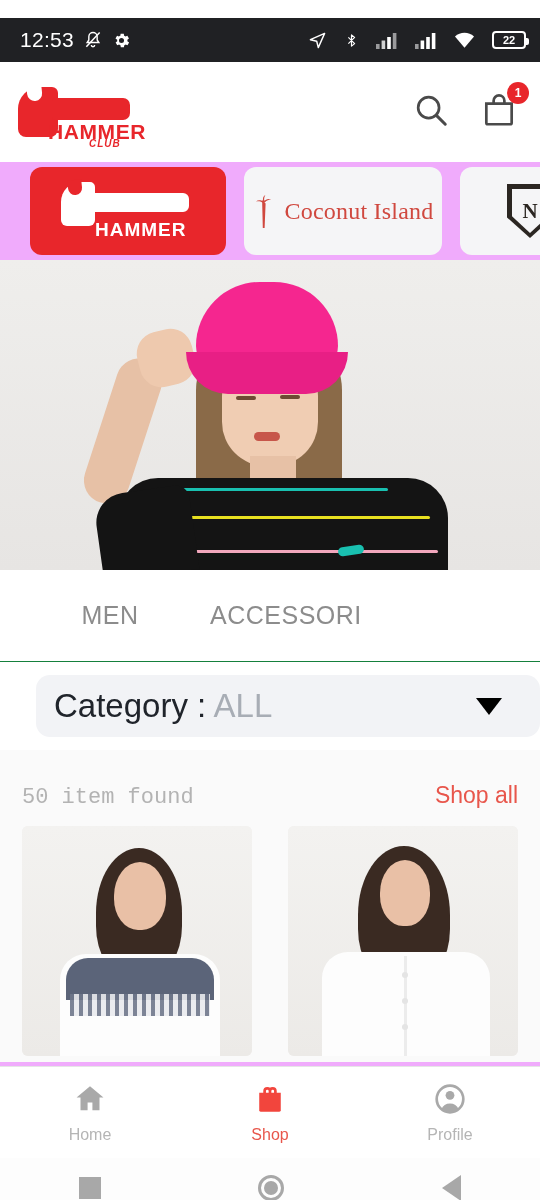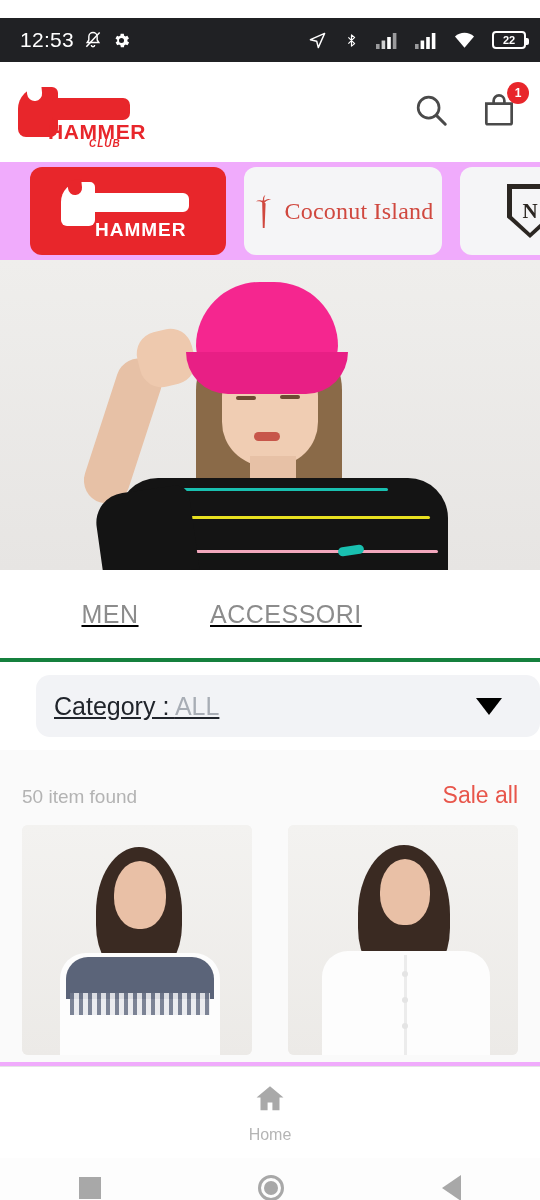--- a/index.html
+++ b/index.html
@@ -114,21 +114,21 @@
   .shield-in span{
     font-family:"Liberation Serif", serif; font-weight:bold; font-size:21px; color:#2b2622; line-height:1;
   }
 
   
   .hero{ height:310px; position:relative; overflow:hidden; background:#eceaea; }
 
   
   .tabs{
     height:92px; display:flex; align-items:center; background:#fff;
-    border-bottom:4px solid #15803d; padding-left:20px; overflow:hidden;text-decoration:underline;
+    border-bottom:1px solid #15803d; padding-left:20px; overflow:hidden;
   }
   .tab{
     font-size:25px; color:#8c8c8c; letter-spacing:.5px; position:relative;
     height:92px; display:flex; align-items:center; justify-content:center;
     flex:0 0 auto; padding:0 10px;
   }
   .tab.t-men{ width:180px; }
   .tab.t-women{ width:180px; color:#e1512c; }
   .tab.t-acc{ width:220px; justify-content:flex-start; }
   .tab.active:after{
@@ -136,32 +136,32 @@
     width:38px; height:5px; background:#e1512c; border-radius:2px;
   }
 
   
   .cat-wrap{ height:88px; display:flex; align-items:center; padding-left:36px; background:#fff; }
   .cat{
     height:62px; width:540px; background:#f2f3f6; border-radius:14px;
     display:flex; align-items:center; justify-content:space-between;
     padding:0 38px 0 18px;
   }
-  .cat-label{ font-size:25px; color:#20242b;text-decoration:underline; }
+  .cat-label{ font-size:33px; color:#20242b; }
   .cat-label .val{ color:#a8adb5; }
   .caret{
     width:0; height:0; border-left:13px solid transparent; border-right:13px solid transparent;
     border-top:17px solid #000;
   }
 
   
   .sale{ background:#fafafa; padding:22px 22px 0 22px; height:312px; }
   .sale-title{ font-size:25px; font-weight:bold; color:#3d3d3d; }
   .sale-sub-row{ display:flex; align-items:baseline; justify-content:space-between; margin-top:10px; }
-  .sale-sub{ font-size:19px; color:#b3b3b3; }
+  .sale-sub{ font-size:22px; color:#b3b3b3;font-family:Liberation Mono, monospace; }
   .show-all{ font-size:23px; color:#e8564b; }
   .cards{ display:flex; gap:36px; margin-top:16px; }
   .card{
     width:230px; height:230px; border-radius:6px; overflow:hidden;
     background:#f1f0ee; position:relative;
   }
 
   
   .m-bg{ position:absolute; inset:0; background:linear-gradient(180deg,#f3f2f0 0%,#eceae7 100%); }
   .m-hair{ position:absolute; border-radius:50% 50% 40% 40%; background:#3a2a22; }
@@ -395,21 +395,21 @@
       <div class="cat-label">
         <span>Category : </span><span class="val">ALL</span>
       </div>
       <span class="caret"></span>
     </div>
   </div>
 
   <div class="sale">
     <div class="sale-sub-row">
       <span class="sale-sub">50 item found</span>
-      <span class="show-all">Sale all</span>
+      <span class="show-all">Shop all</span>
     </div>
     <div class="cards">
 
       <div class="card">
         <div class="m-bg"></div>
         <div class="m-hair" style="left:74px; top:22px; width:86px; height:130px;"></div>
         <div class="m-face" style="left:92px; top:36px; width:52px; height:68px;"></div>
         <div class="m-body" style="left:38px; top:128px; width:160px; height:110px;"></div>
         <div class="m-yoke" style="left:44px; top:132px; width:148px; height:42px; border-radius:22px 22px 0 0;"></div>
         <div class="m-lace" style="left:48px; top:168px; width:140px; height:22px;"></div>
@@ -431,20 +431,39 @@
 
   <div class="bottomnav">
     <div class="nav-item">
       <span>
         <svg width="34" height="34" viewBox="0 0 24 24">
             <path fill="#a9a9a9" d="M12 3 2.5 11h2.8v9h5v-5.6h3.4V20h5v-9h2.8z"></path>
           </svg>
       </span>
       <span class="nav-label">Home</span>
     </div>
+    <div class="nav-item active">
+      <span>
+        <svg width="34" height="34" viewBox="0 0 24 24">
+          <path fill="#f2453d" d="M4.4 7.6h15.2V20a1 1 0 0 1-1 1H5.4a1 1 0 0 1-1-1z"></path>
+          <path fill="none" stroke="#f2453d" stroke-width="1.9" d="M8.2 8V6.4a1.9 1.9 0 1 1 3.8 0V8M12 8V6.4a1.9 1.9 0 1 1 3.8 0V8"></path>
+        </svg>
+      </span>
+      <span class="nav-label">Shop</span>
+    </div>
+    <div class="nav-item">
+      <span>
+        <svg width="34" height="34" viewBox="0 0 24 24">
+          <circle cx="12" cy="12" r="9.4" fill="none" stroke="#a9a9a9" stroke-width="1.9"></circle>
+          <circle cx="12" cy="9.4" r="3.1" fill="#a9a9a9"></circle>
+          <path fill="#a9a9a9" d="M5.9 19.2a6.6 6.6 0 0 1 12.2 0 9.3 9.3 0 0 1-12.2 0z"></path>
+        </svg>
+      </span>
+      <span class="nav-label">Profile</span>
+    </div>
   </div>
 
   <div class="sysnav">
     <span class="sys-square"></span>
     <span class="sys-circle"></span>
     <span class="sys-back"></span>
   </div>
 
 </div>
 

